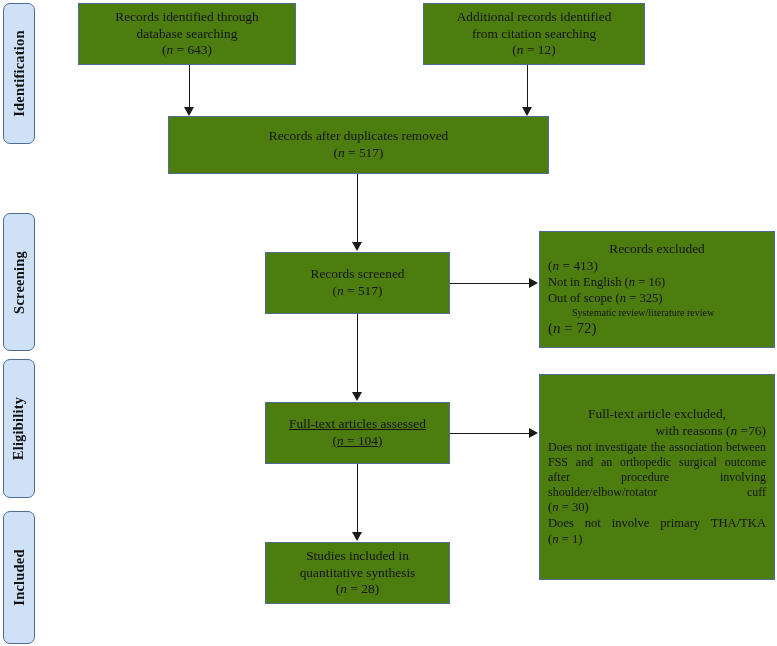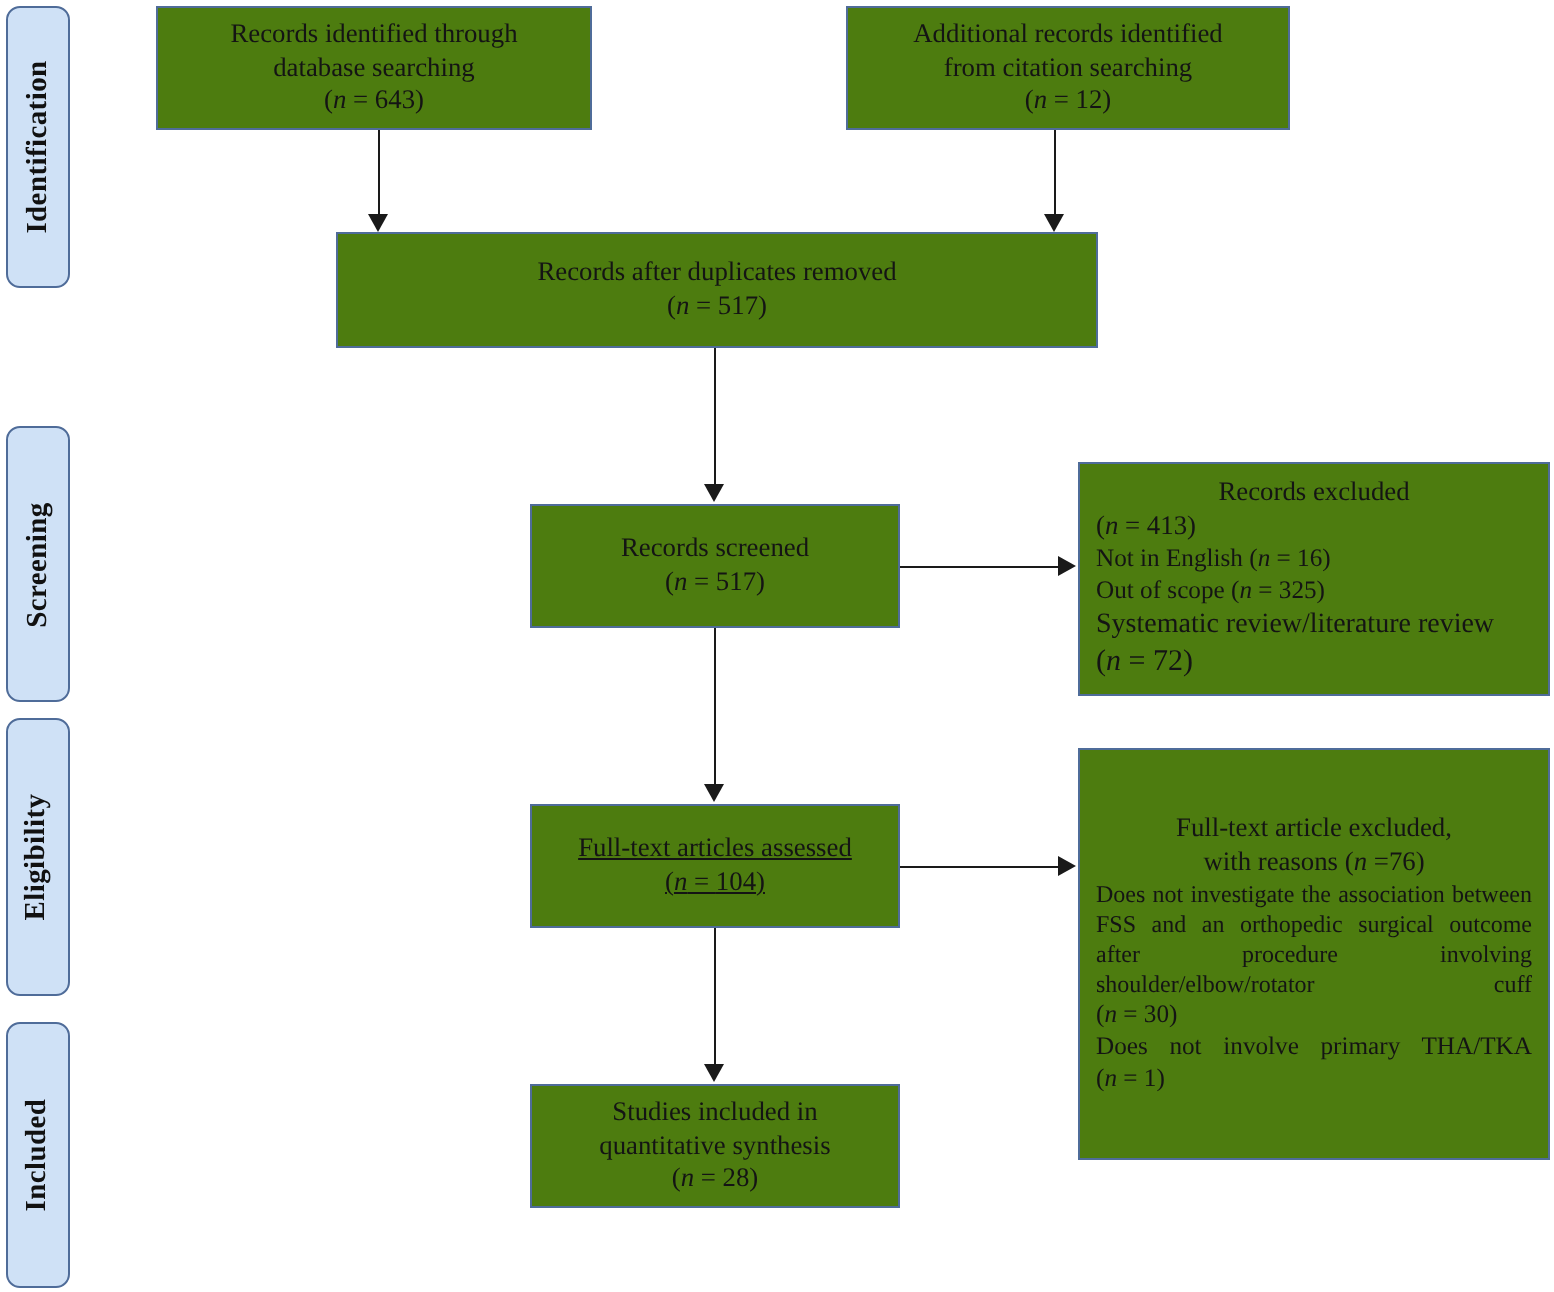--- a/index.html
+++ b/index.html
@@ -149,38 +149,38 @@
   </div>
 
   <div class="hline" style="left:450px; top:283px; width:81px;"></div>
   <div class="arrow-right" style="left:529px; top:278px;"></div>
 
   <div class="box leftalign" style="left:539px; top:231px; width:236px; height:117px;">
     <div class="line pad" style="text-align:center;">Records excluded</div>
     <div class="line pad" style=""><span>(</span><i class="nvar">n</i><span> = </span><span>413</span><span>)</span></div>
     <div class="line pad" style="font-size:12.6px;"><span>Not in English (</span><i class="nvar">n</i><span> = </span><span>16</span><span>)</span></div>
     <div class="line pad" style="font-size:12.6px;"><span>Out of scope (</span><i class="nvar">n</i><span> = </span><span>325</span><span>)</span></div>
-    <div class="line pad" style="font-size:14px;"><span>Systematic review/literature review</span></div>
+    <div class="line pad" style="font-size:10px;margin-left:24px;"><span>Systematic review/literature review</span></div>
     <div class="line pad" style="font-size:15px;"><span>(</span><i class="nvar">n</i><span> = </span><span>72</span><span>)</span></div>
   </div>
 
   <div class="vline" style="left:357px; top:314px; height:80px;"></div>
   <div class="arrow-down" style="left:352px; top:392px;"></div>
 
   <div class="box" style="left:265px; top:402px; width:185px; height:62px;text-decoration:underline;">
     <div class="line pad">Full-text articles assessed</div>
     <div class="line pad"><span>(</span><i class="nvar">n</i><span> = </span><span>104</span><span>)</span></div>
   </div>
 
   <div class="hline" style="left:450px; top:433px; width:81px;"></div>
   <div class="arrow-right" style="left:529px; top:428px;"></div>
 
   <div class="box" style="left:539px; top:374px; width:236px; height:206px;">
     <div class="line pad" style="text-align:center;">Full-text article excluded,</div>
-    <div class="line pad" style="text-align:center;"><span>with reasons (</span><i class="nvar">n</i><span> =</span><span>76</span><span>)</span></div>
+    <div class="line pad" style="text-align:right;"><span>with reasons (</span><i class="nvar">n</i><span> =</span><span>76</span><span>)</span></div>
     <div class="line pad" style="font-size:12px; text-align:justify; text-align-last:justify; white-space:normal;">Does not investigate the association between FSS and an orthopedic surgical outcome after procedure involving shoulder/elbow/rotator cuff</div>
     <div class="line pad" style="font-size:12.6px; text-align:left; white-space:normal;"><span>(</span><i class="nvar">n</i><span> = </span><span>30</span><span>)</span></div>
     <div class="line pad" style="font-size:12.6px; text-align:justify; text-align-last:justify; white-space:normal;">Does not involve primary THA/TKA</div>
     <div class="line pad" style="font-size:12.6px; text-align:left; white-space:normal;"><span>(</span><i class="nvar">n</i><span> = </span><span>1</span><span>)</span></div>
   </div>
 
   <div class="vline" style="left:357px; top:464px; height:70px;"></div>
   <div class="arrow-down" style="left:352px; top:532px;"></div>
 
   <div class="box" style="left:265px; top:542px; width:185px; height:62px;">

